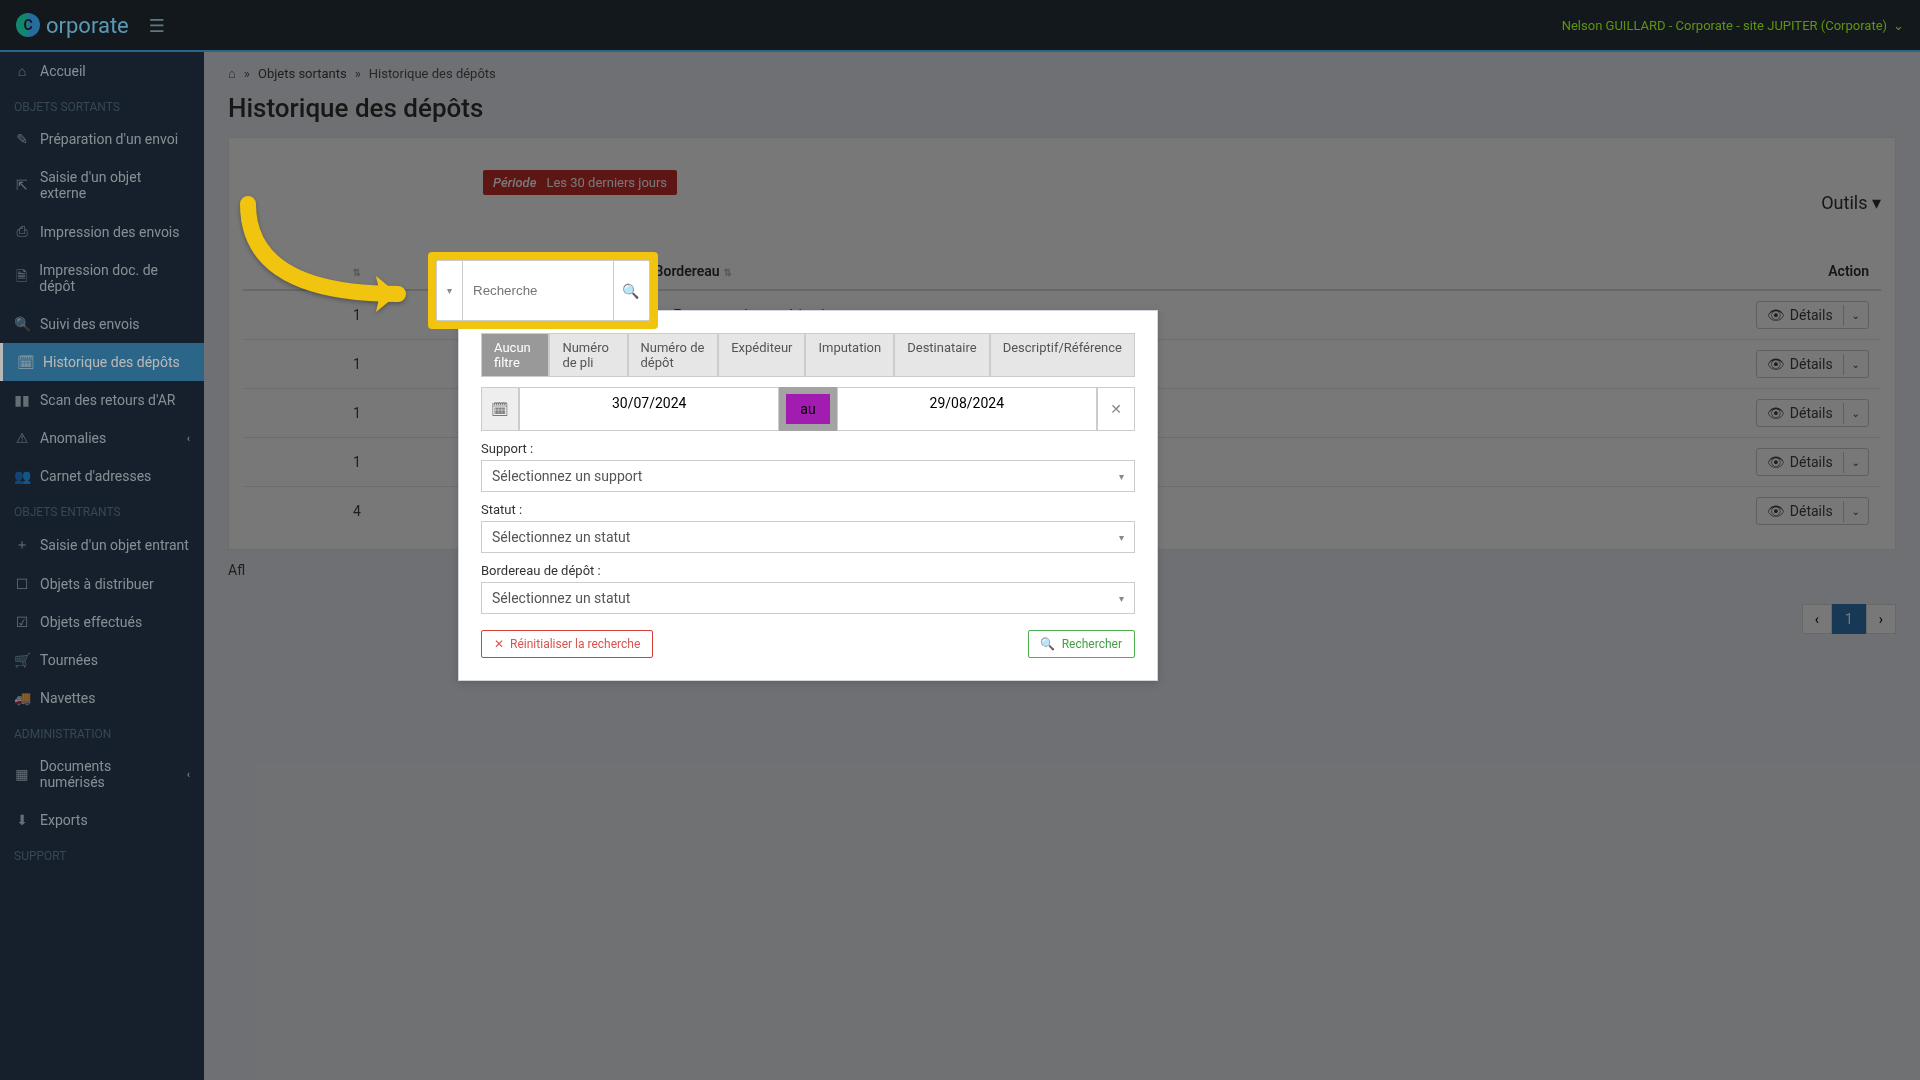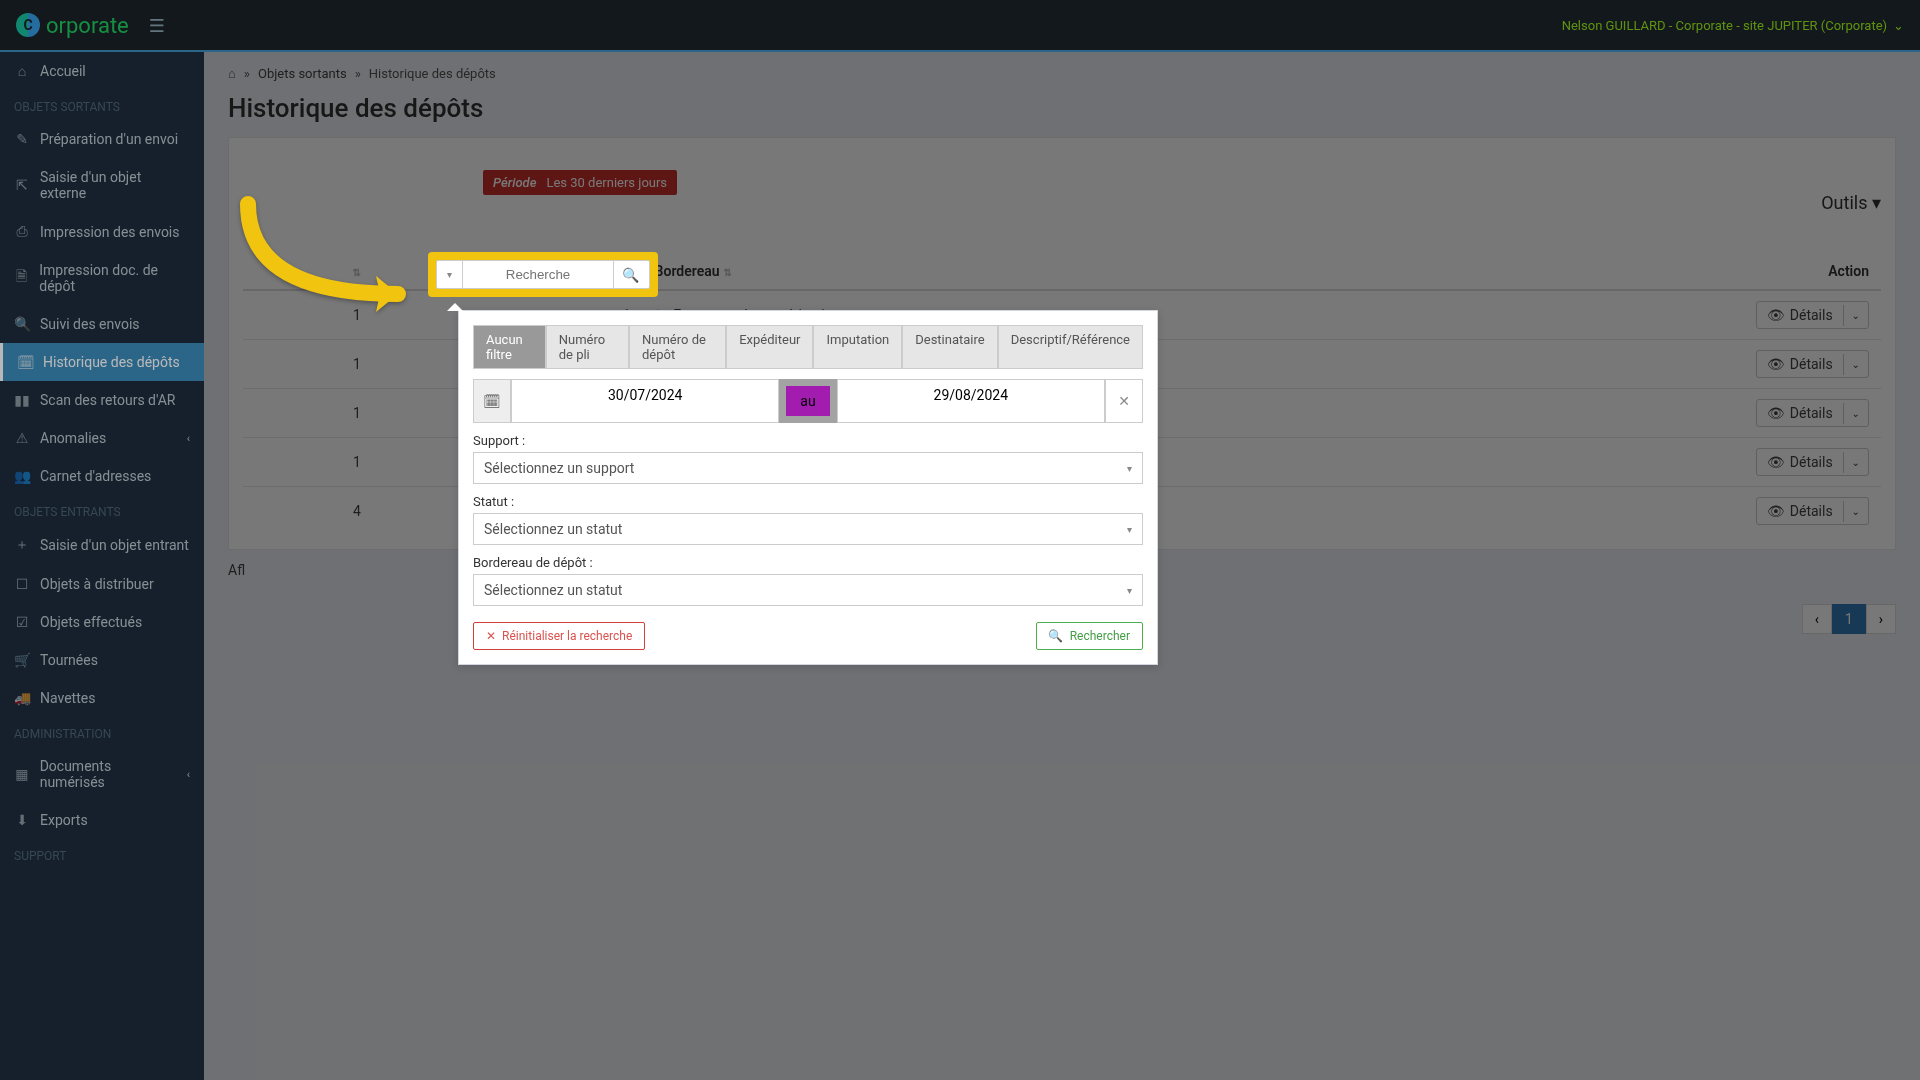--- a/index.html
+++ b/index.html
@@ -1,59 +1,59 @@
 <!DOCTYPE html>
 <html><head>
 <meta charset="utf-8">
 <style>
 * { margin:0; padding:0; box-sizing:border-box; }
 body { font-family:-apple-system,BlinkMacSystemFont,"Segoe UI",Roboto,sans-serif; font-size:14px; background:#ecf0f5; width:1920px; height:1080px; overflow:hidden; position:relative; }
 .topbar { height:52px; background:#1a2226; display:flex; align-items:center; justify-content:space-between; padding:0 16px; border-bottom:2px solid #3c8dbc; }
 .logo { display:flex; align-items:center; gap:6px; }
 .logo-icon { width:24px; height:24px; border-radius:50%; background:linear-gradient(90deg,#1abc9c 50%,#3498db 50%); display:inline-flex; align-items:center; justify-content:center; font-weight:bold; color:#1a2226; }
-.logo-text { color:#22c55e; font-size:22px; font-weight:400; }
+.logo-text { color:#7dd3fc; font-size:22px; font-weight:400; }
 .hamburger { color:#8aa4af; margin-left:14px; font-size:18px; cursor:pointer; }
 .user-info { color:#84cc16; font-size:13px; display:flex; align-items:center; gap:6px; }
 .layout { display:flex; height:calc(100% - 52px); }
 .sidebar { width:204px; background:#1f2d3d; color:#b8c7ce; display:flex; flex-direction:column; }
 .side-item { display:flex; align-items:center; gap:10px; padding:11px 14px; color:#b8c7ce; cursor:pointer; }
 .side-item.active { background:#3c8dbc; color:#fff; border-left:3px solid #fff; }
 .side-header { color:#4b646f; font-size:12px; padding:10px 14px 6px; text-transform:uppercase; }
 .side-icon { width:16px; text-align:center; opacity:.7; }
 .content { flex:1; position:relative; overflow:hidden; }
 .breadcrumb { padding:14px 24px 8px; color:#555; display:flex; align-items:center; gap:8px; font-size:13px; }
 .breadcrumb a { color:#444; text-decoration:none; }
 .page-title { font-size:26px; color:#333; padding:4px 24px 14px; font-weight:500; }
 .intro { margin:0 24px 18px; padding:10px 14px; color:#444; background:#fff; border:none; }
 .panel { background:#fff; margin:0 24px; padding:14px; border:1px solid #e6e6e6; }
 .search-row { display:flex; align-items:center; position:relative; }
 .search-highlight { position:absolute; left:-10px; top:-8px; background:#f1c40f; padding:8px; border-radius:4px; }
 .search-group { display:flex; background:#fff; border:1px solid #ccc; border-radius:2px; }
 .search-drop { width:26px; border-right:1px solid #ccc; display:flex; align-items:center; justify-content:center; color:#888; font-size:10px; cursor:pointer; }
-.search-input { border:none; padding:6px 10px; width:150px; outline:none;text-align:center; }
+.search-input { border:none; padding:22px 10px; width:150px; outline:none; }
 .search-btn { width:36px; border-left:1px solid #ccc; display:flex; align-items:center; justify-content:center; color:#888; cursor:pointer; }
 .period-badge { margin-left:240px; background:#c9302c; color:#fff; padding:5px 10px; border-radius:2px; display:flex; gap:10px; font-size:13px; }
 .period-badge .lbl { font-weight:500;font-style:italic; }
 .tools { margin-left:auto; color:#333; font-size:18px; padding-top:40px; cursor:pointer; }
 .table { width:100%; margin-top:40px; border-collapse:collapse; }
 .table th { text-align:left; padding:10px 12px; border-bottom:2px solid #ddd; font-weight:600; color:#333; }
 .table th.r, .table td.r { text-align:right; }
 .table td { padding:10px 12px; border-top:1px solid #e6e6e6; color:#444; }
 .badge-flag { display:inline-flex; align-items:center; gap:6px; }
 .flag-g { color:#00a65a; }
 .flag-o { color:#f39c12; }
 .btn-detail { display:inline-flex; align-items:center; border:1px solid #ccc; background:#fff; border-radius:3px; overflow:hidden; }
 .btn-detail .main { padding:5px 10px; display:flex; align-items:center; gap:5px; cursor:pointer; }
 .btn-detail .caret { border-left:1px solid #ccc; padding:5px 8px; cursor:pointer; font-size:10px; }
 .sort-i { color:#bbb; font-size:10px; margin-left:4px; }
 .pagination { display:flex; justify-content:flex-end; margin:14px 24px 0; gap:0; }
 .pagination .pg { border:1px solid #ddd; padding:6px 12px; background:#fff; cursor:pointer; }
 .pagination .pg.active { background:#337ab7; color:#fff; border-color:#337ab7; }
 .aff { padding:12px 24px; color:#444; }
-.filter-panel { position:absolute; left:254px; top:258px; width:700px; background:#fff; border:1px solid #d2d6de; box-shadow:0 2px 8px rgba(0,0,0,.15); padding:14px; z-index:30; }
+.filter-panel { position:absolute; left:254px; top:258px; width:700px; background:#fff; border:1px solid #d2d6de; box-shadow:0 2px 8px rgba(0,0,0,.15); padding:22px; z-index:30; }
 .filter-panel .arrow-up { position:absolute; top:-8px; left:-12px; width:0; height:0; border-left:8px solid transparent; border-right:8px solid transparent; border-bottom:8px solid #fff; }
 .tabs { display:flex; gap:0; margin-bottom:10px; }
 .tabs .tab { background:#e6e6e6; border:1px solid #ccc; padding:6px 12px; font-size:13px; color:#555; cursor:pointer; }
 .tabs .tab.active { background:#999; color:#fff; }
 .f-label { font-size:13px; color:#333; margin:10px 0 4px; }
 .date-row { display:flex; }
 .date-row .ico { border:1px solid #ccc; background:#eee; width:38px; display:flex; align-items:center; justify-content:center; color:#555; }
 .date-row .d1, .date-row .d2 { border:1px solid #ccc; flex:1; text-align:center; padding:7px; }
 .date-row .sep { border:7px solid #a3a3a3; background:#a21caf; padding:7px 14px; }
 .date-row .clr { border:1px solid #ccc; width:38px; display:flex; align-items:center; justify-content:center; color:#888; cursor:pointer; }

